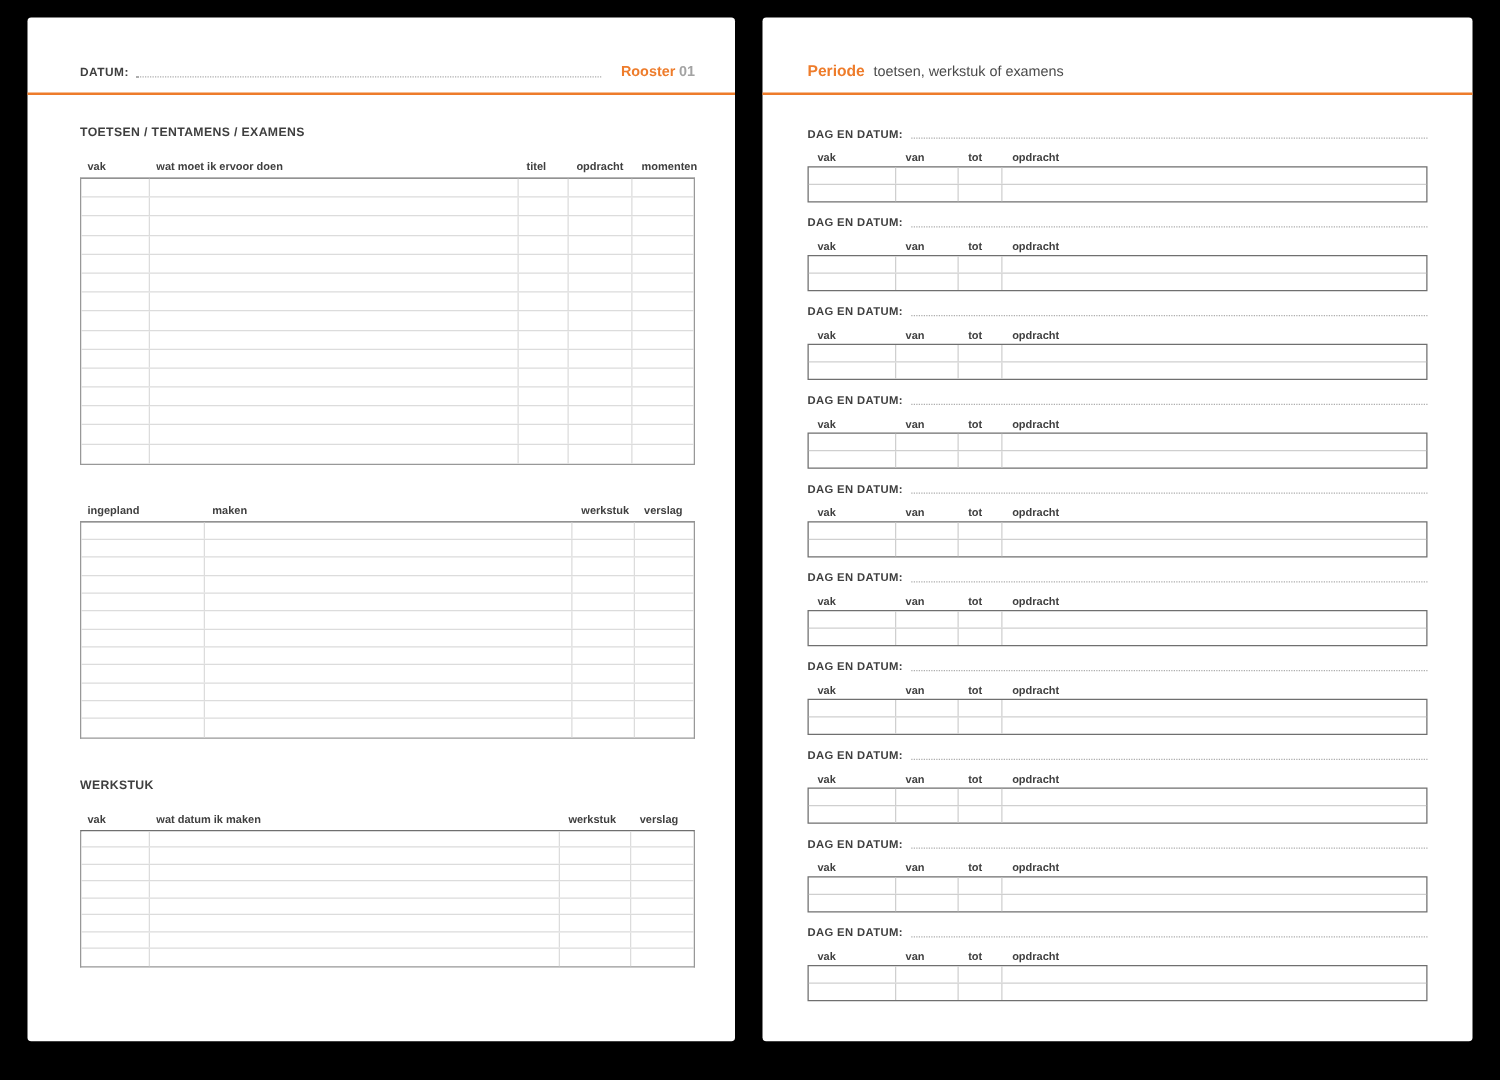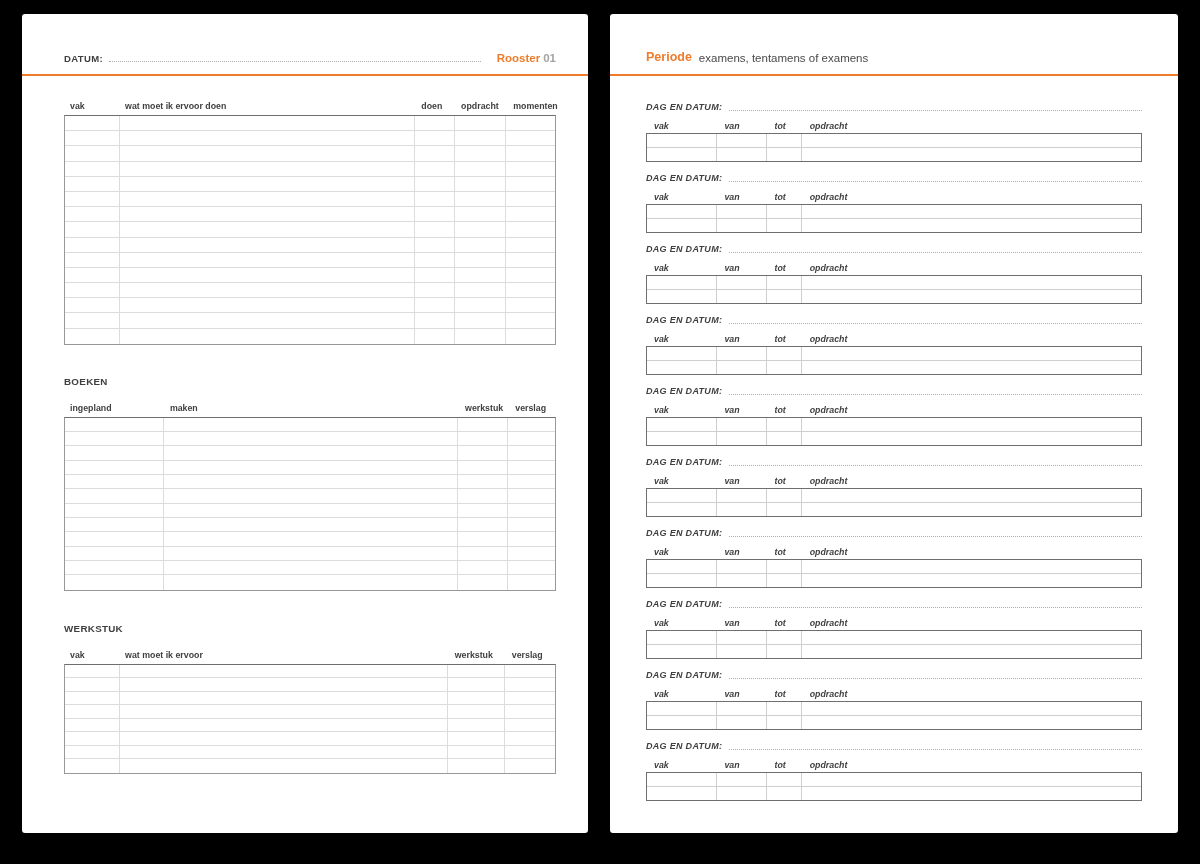--- a/index.html
+++ b/index.html
@@ -46,21 +46,21 @@
   .col-labels { display: flex; height: 11px; margin-bottom: 3px; }
   .col-label { font-size: 8.8px; font-weight: bold; color: #3f3f3f; padding-left: 6px; white-space: nowrap; }
   .grid-box { border: 1px solid #989898; border-top-color: #6f6f6f; }
   .grid-row { display: flex; border-bottom: 1px solid #dcdcdc; }
   .grid-row:last-child { border-bottom: none; }
   .grid-cell { border-right: 1px solid #dcdcdc; height: 100%; }
   .grid-cell:last-child { border-right: none; }
 
   
   .blocks { margin-top: 24px; }
-  .block { margin-bottom: 9px; font-style: italic; }
+  .block { margin-bottom: 9px; }
   .dag-row { display: flex; align-items: flex-end; height: 12px; margin-bottom: 9px; }
   .dag-label { font-size: 9px; font-weight: bold; color: #3f3f3f; letter-spacing: .3px; white-space: nowrap; }
   .dag-dots { flex: 1; border-bottom: 1px dotted #adadad; margin: 0 0 1px 7px; }
   .r-col-labels { display: flex; height: 11px; margin-bottom: 1px; }
   .r-col-label { font-size: 8.8px; font-weight: bold; color: #3f3f3f; padding-left: 8px; white-space: nowrap; }
   .rooster-box { border: 1px solid #6f6f6f; }
   .rooster-box .grid-row { height: 13.5px; border-bottom: 1px solid #cfcfcf; }
   .rooster-box .grid-row:last-child { border-bottom: none; }
   .rooster-box .grid-cell { border-right: 1px solid #cfcfcf; }
   .rooster-box .grid-cell:last-child { border-right: none; }
@@ -73,24 +73,25 @@
     <div class="datum-row">
       <span class="datum-label">DATUM:</span>
       <span class="dotted-fill"></span>
       <span class="periode">
         <span class="periode-word">Rooster</span><span class="periode-num">01</span>
       </span>
     </div>
     <div class="orange-rule"></div>
     <div id="left-sections">
         <div class="section sec-1">
+          <div class="section-title">TOETSEN / TENTAMENS / EXAMENS</div>
           <div class="col-labels">
             <span class="col-label" style="width: 11.2%;">vak</span>
             <span class="col-label" style="width: 60.2%;">wat moet ik ervoor doen</span>
-            <span class="col-label" style="width: 8.1%;">doen</span>
+            <span class="col-label" style="width: 8.1%;">titel</span>
             <span class="col-label" style="width: 10.6%;">opdracht</span>
             <span class="col-label" style="width: 9.9%;">momenten</span>
           </div>
           <div class="grid-box">
             <div class="grid-row" style="height: 15.2px;">
               <div class="grid-cell" style="width: 11.2%;"></div>
               <div class="grid-cell" style="width: 60.2%;"></div>
               <div class="grid-cell" style="width: 8.1%;"></div>
               <div class="grid-cell" style="width: 10.6%;"></div>
               <div class="grid-cell" style="width: 9.9%;"></div>
@@ -189,21 +190,20 @@
             <div class="grid-row" style="height: 15.2px;">
               <div class="grid-cell" style="width: 11.2%;"></div>
               <div class="grid-cell" style="width: 60.2%;"></div>
               <div class="grid-cell" style="width: 8.1%;"></div>
               <div class="grid-cell" style="width: 10.6%;"></div>
               <div class="grid-cell" style="width: 9.9%;"></div>
             </div>
           </div>
         </div>
         <div class="section sec-2">
-          <div class="section-title">BOEKEN</div>
           <div class="col-labels">
             <span class="col-label" style="width: 20.3%;">ingepland</span>
             <span class="col-label" style="width: 60%;">maken</span>
             <span class="col-label" style="width: 10.2%;">werkstuk</span>
             <span class="col-label" style="width: 9.5%;">verslag</span>
           </div>
           <div class="grid-box">
             <div class="grid-row" style="height: 14.33px;">
               <div class="grid-cell" style="width: 20.3%;"></div>
               <div class="grid-cell" style="width: 60%;"></div>
@@ -275,21 +275,21 @@
               <div class="grid-cell" style="width: 60%;"></div>
               <div class="grid-cell" style="width: 10.2%;"></div>
               <div class="grid-cell" style="width: 9.5%;"></div>
             </div>
           </div>
         </div>
         <div class="section sec-3">
           <div class="section-title">WERKSTUK</div>
           <div class="col-labels">
             <span class="col-label" style="width: 11.2%;">vak</span>
-            <span class="col-label" style="width: 67%;">wat moet ik ervoor</span>
+            <span class="col-label" style="width: 67%;">wat datum ik maken</span>
             <span class="col-label" style="width: 11.6%;">werkstuk</span>
             <span class="col-label" style="width: 10.2%;">verslag</span>
           </div>
           <div class="grid-box">
             <div class="grid-row" style="height: 13.5px;">
               <div class="grid-cell" style="width: 11.2%;"></div>
               <div class="grid-cell" style="width: 67%;"></div>
               <div class="grid-cell" style="width: 11.6%;"></div>
               <div class="grid-cell" style="width: 10.2%;"></div>
             </div>
@@ -338,21 +338,21 @@
           </div>
         </div>
       </div>
   </div>
 </div>
 
 <div class="page" id="right-page">
   <div class="right-inner">
     <div class="rooster-row">
       <span class="rooster-title">Periode</span>
-      <span class="rooster-subtitle">examens, tentamens of examens</span>
+      <span class="rooster-subtitle">toetsen, werkstuk of examens</span>
     </div>
     <div class="orange-rule"></div>
     <div id="rooster-blocks" class="blocks">
         <div class="block">
           <div class="dag-row">
             <span class="dag-label">DAG EN DATUM:</span>
             <span class="dag-dots"></span>
           </div>
           <div class="r-col-labels">
             <span class="r-col-label" style="width: 14.2%;">vak</span>

